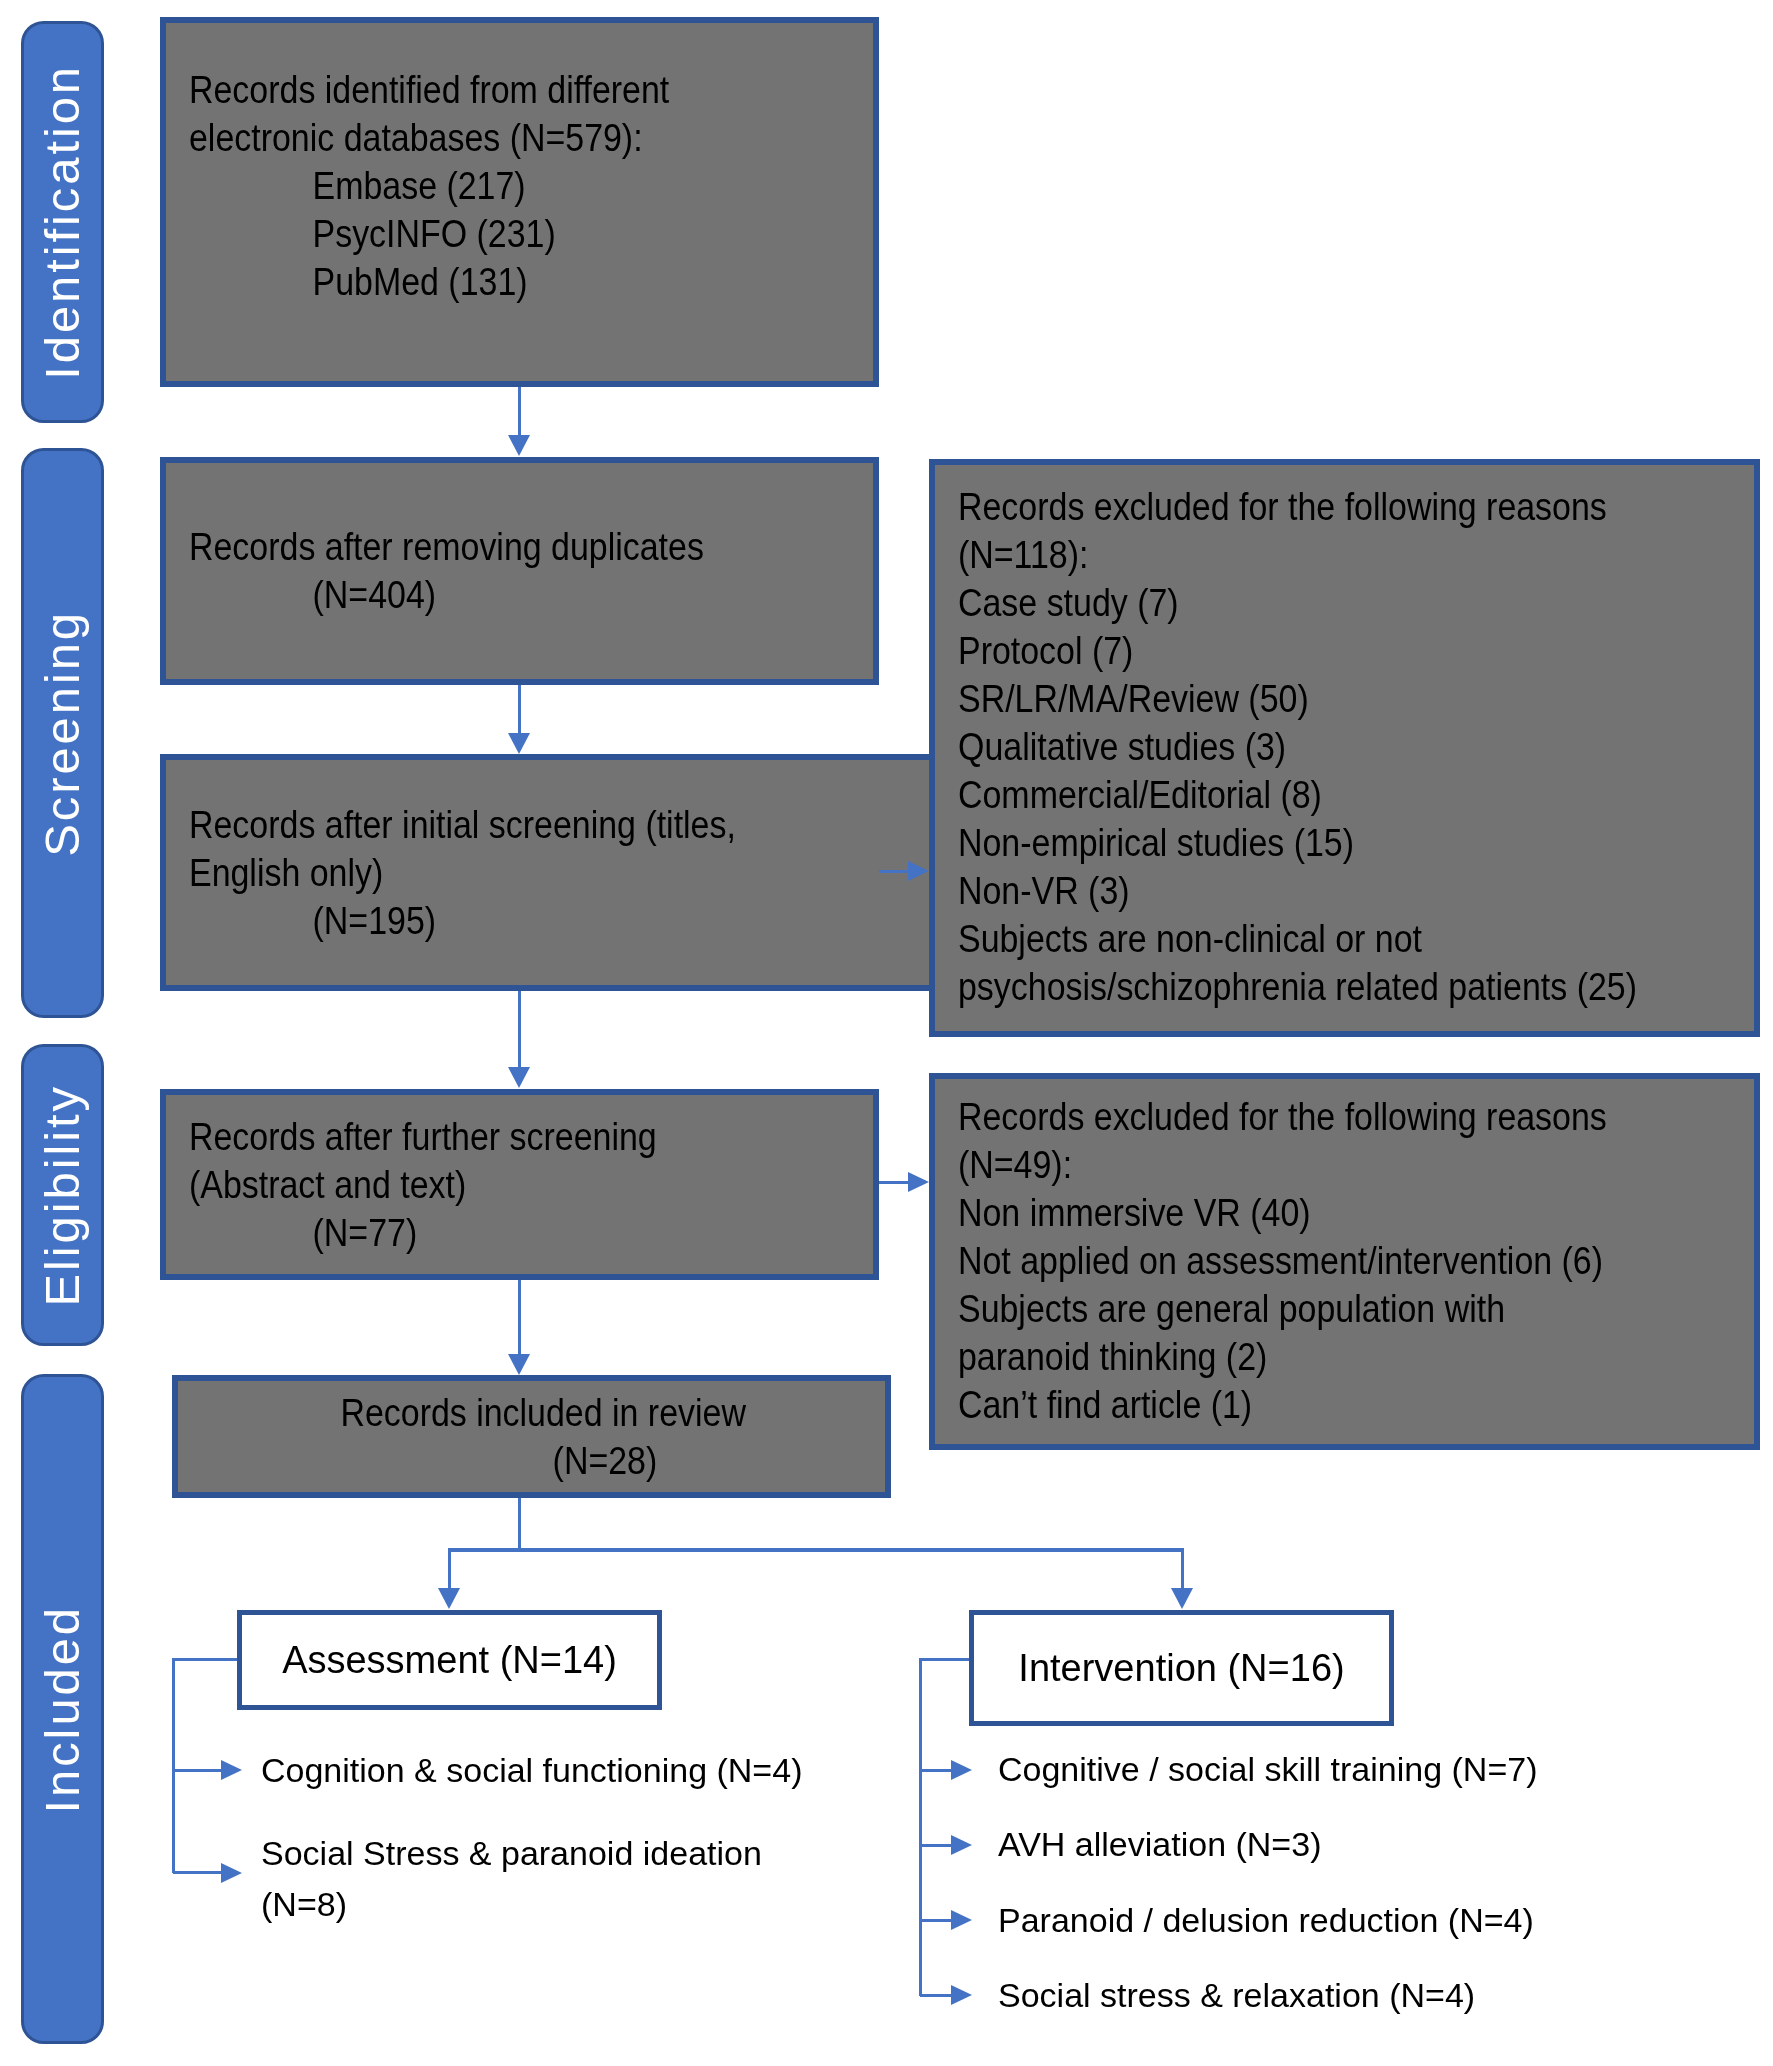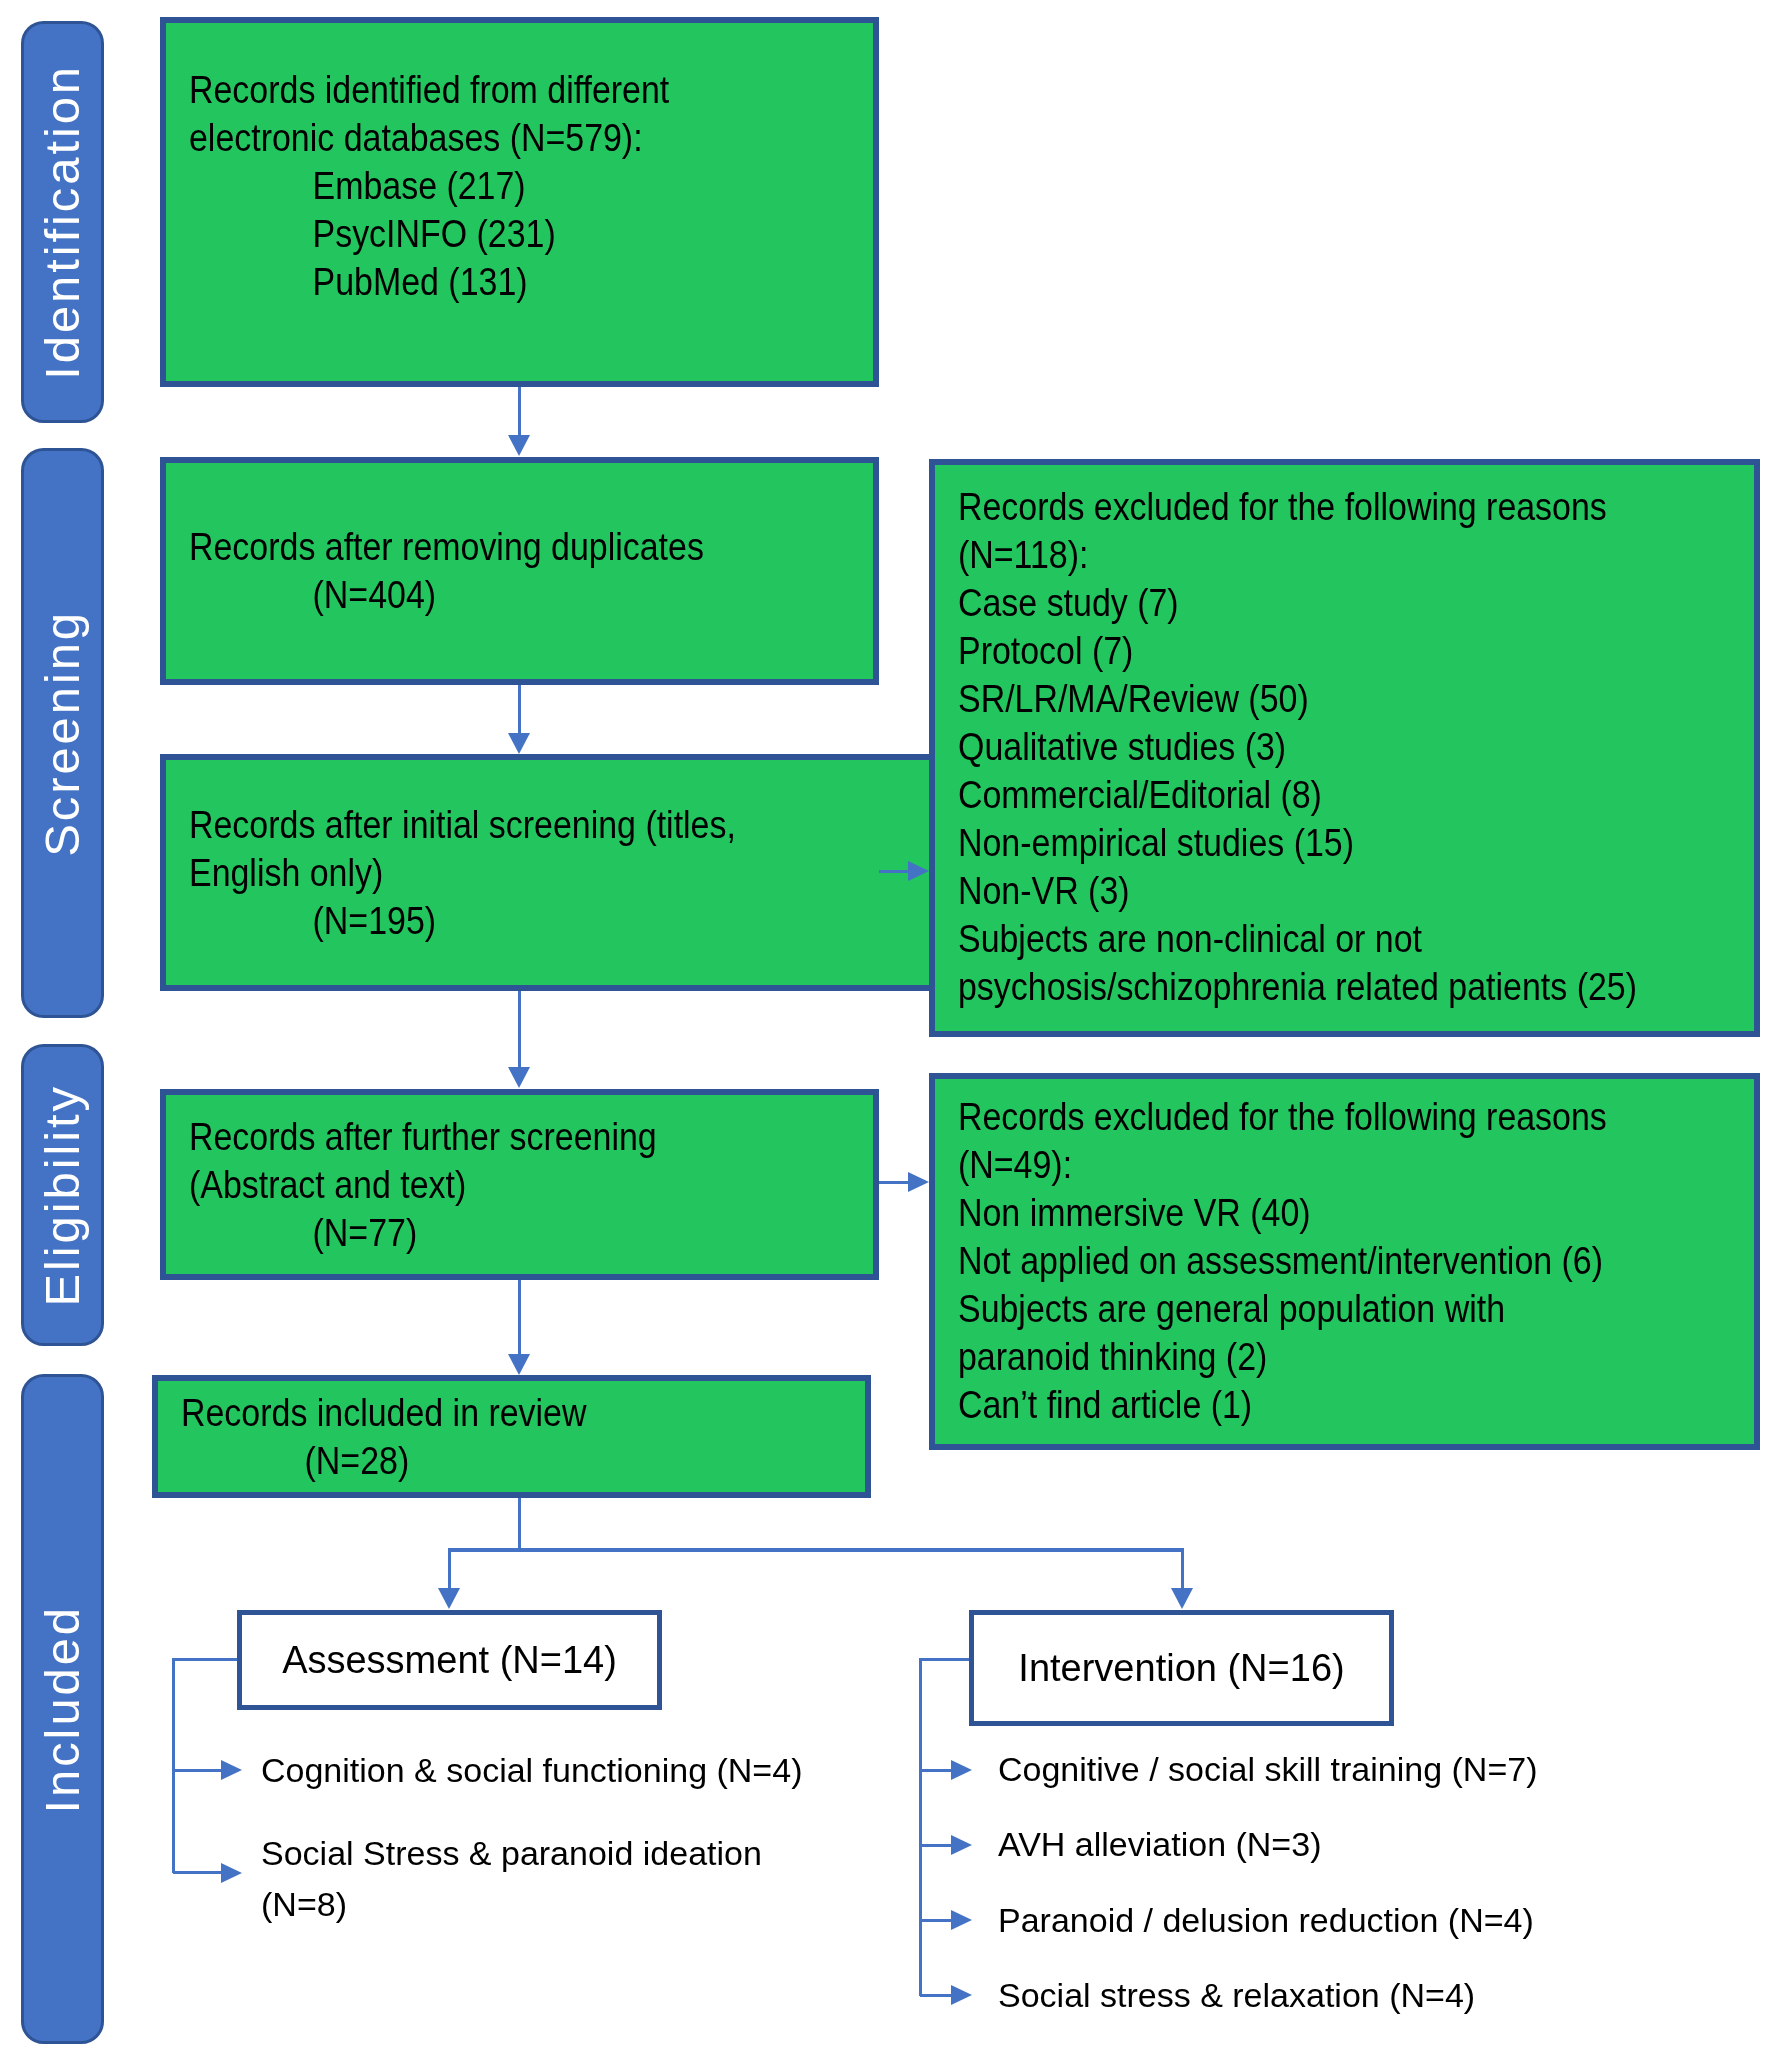--- a/index.html
+++ b/index.html
@@ -12,21 +12,21 @@
     position:absolute;left:20.6px;width:83px;box-sizing:border-box;
     background:#4472c4;border:3.4px solid #2e5496;border-radius:22.6px;
     display:flex;align-items:center;justify-content:center;
   }
   .stage span{
     writing-mode:vertical-rl;transform:rotate(180deg);
     color:#fff;font-size:49px;letter-spacing:2.9px;white-space:nowrap;
   }
   
   .fbox{
-    position:absolute;background:#22c55e;border:6.4px solid #2e5496;box-sizing:border-box;
+    position:absolute;background:#737373;border:6.4px solid #2e5496;box-sizing:border-box;
     display:flex;flex-direction:column;justify-content:center;
   }
   .fbox.topalign{justify-content:flex-start;}
   .narrow{transform:scaleX(0.87);transform-origin:0 50%;width:115%;}
   .tline{font-size:39px;line-height:48px;white-space:nowrap;}
   .indent{padding-left:142px;}
   .padL{padding-left:23px;}
   
   .minibox{
     position:absolute;background:#fff;border:5.9px solid #2e5496;box-sizing:border-box;
@@ -95,21 +95,21 @@
   </div>
 
   <div class="fbox padL" style="left:160px;top:1089px;width:719px;height:191px;">
     <div class="narrow">
       <div class="tline">Records after further screening</div>
       <div class="tline">(Abstract and text)</div>
       <div class="tline indent">(N=77)</div>
     </div>
   </div>
 
-  <div class="fbox padL" style="left:152px;top:1375px;width:719px;height:123px;">
+  <div class="fbox padL" style="left:172px;top:1375px;width:719px;height:123px;text-align:center;">
     <div class="narrow">
       <div class="tline">Records included in review</div>
       <div class="tline indent">(N=28)</div>
     </div>
   </div>
 
   <div class="fbox topalign padL" style="left:929px;top:459px;width:831px;height:578px;padding-top:18px;">
     <div class="narrow">
       <div class="tline">Records excluded for the following reasons</div>
       <div class="tline">(N=118):</div>

